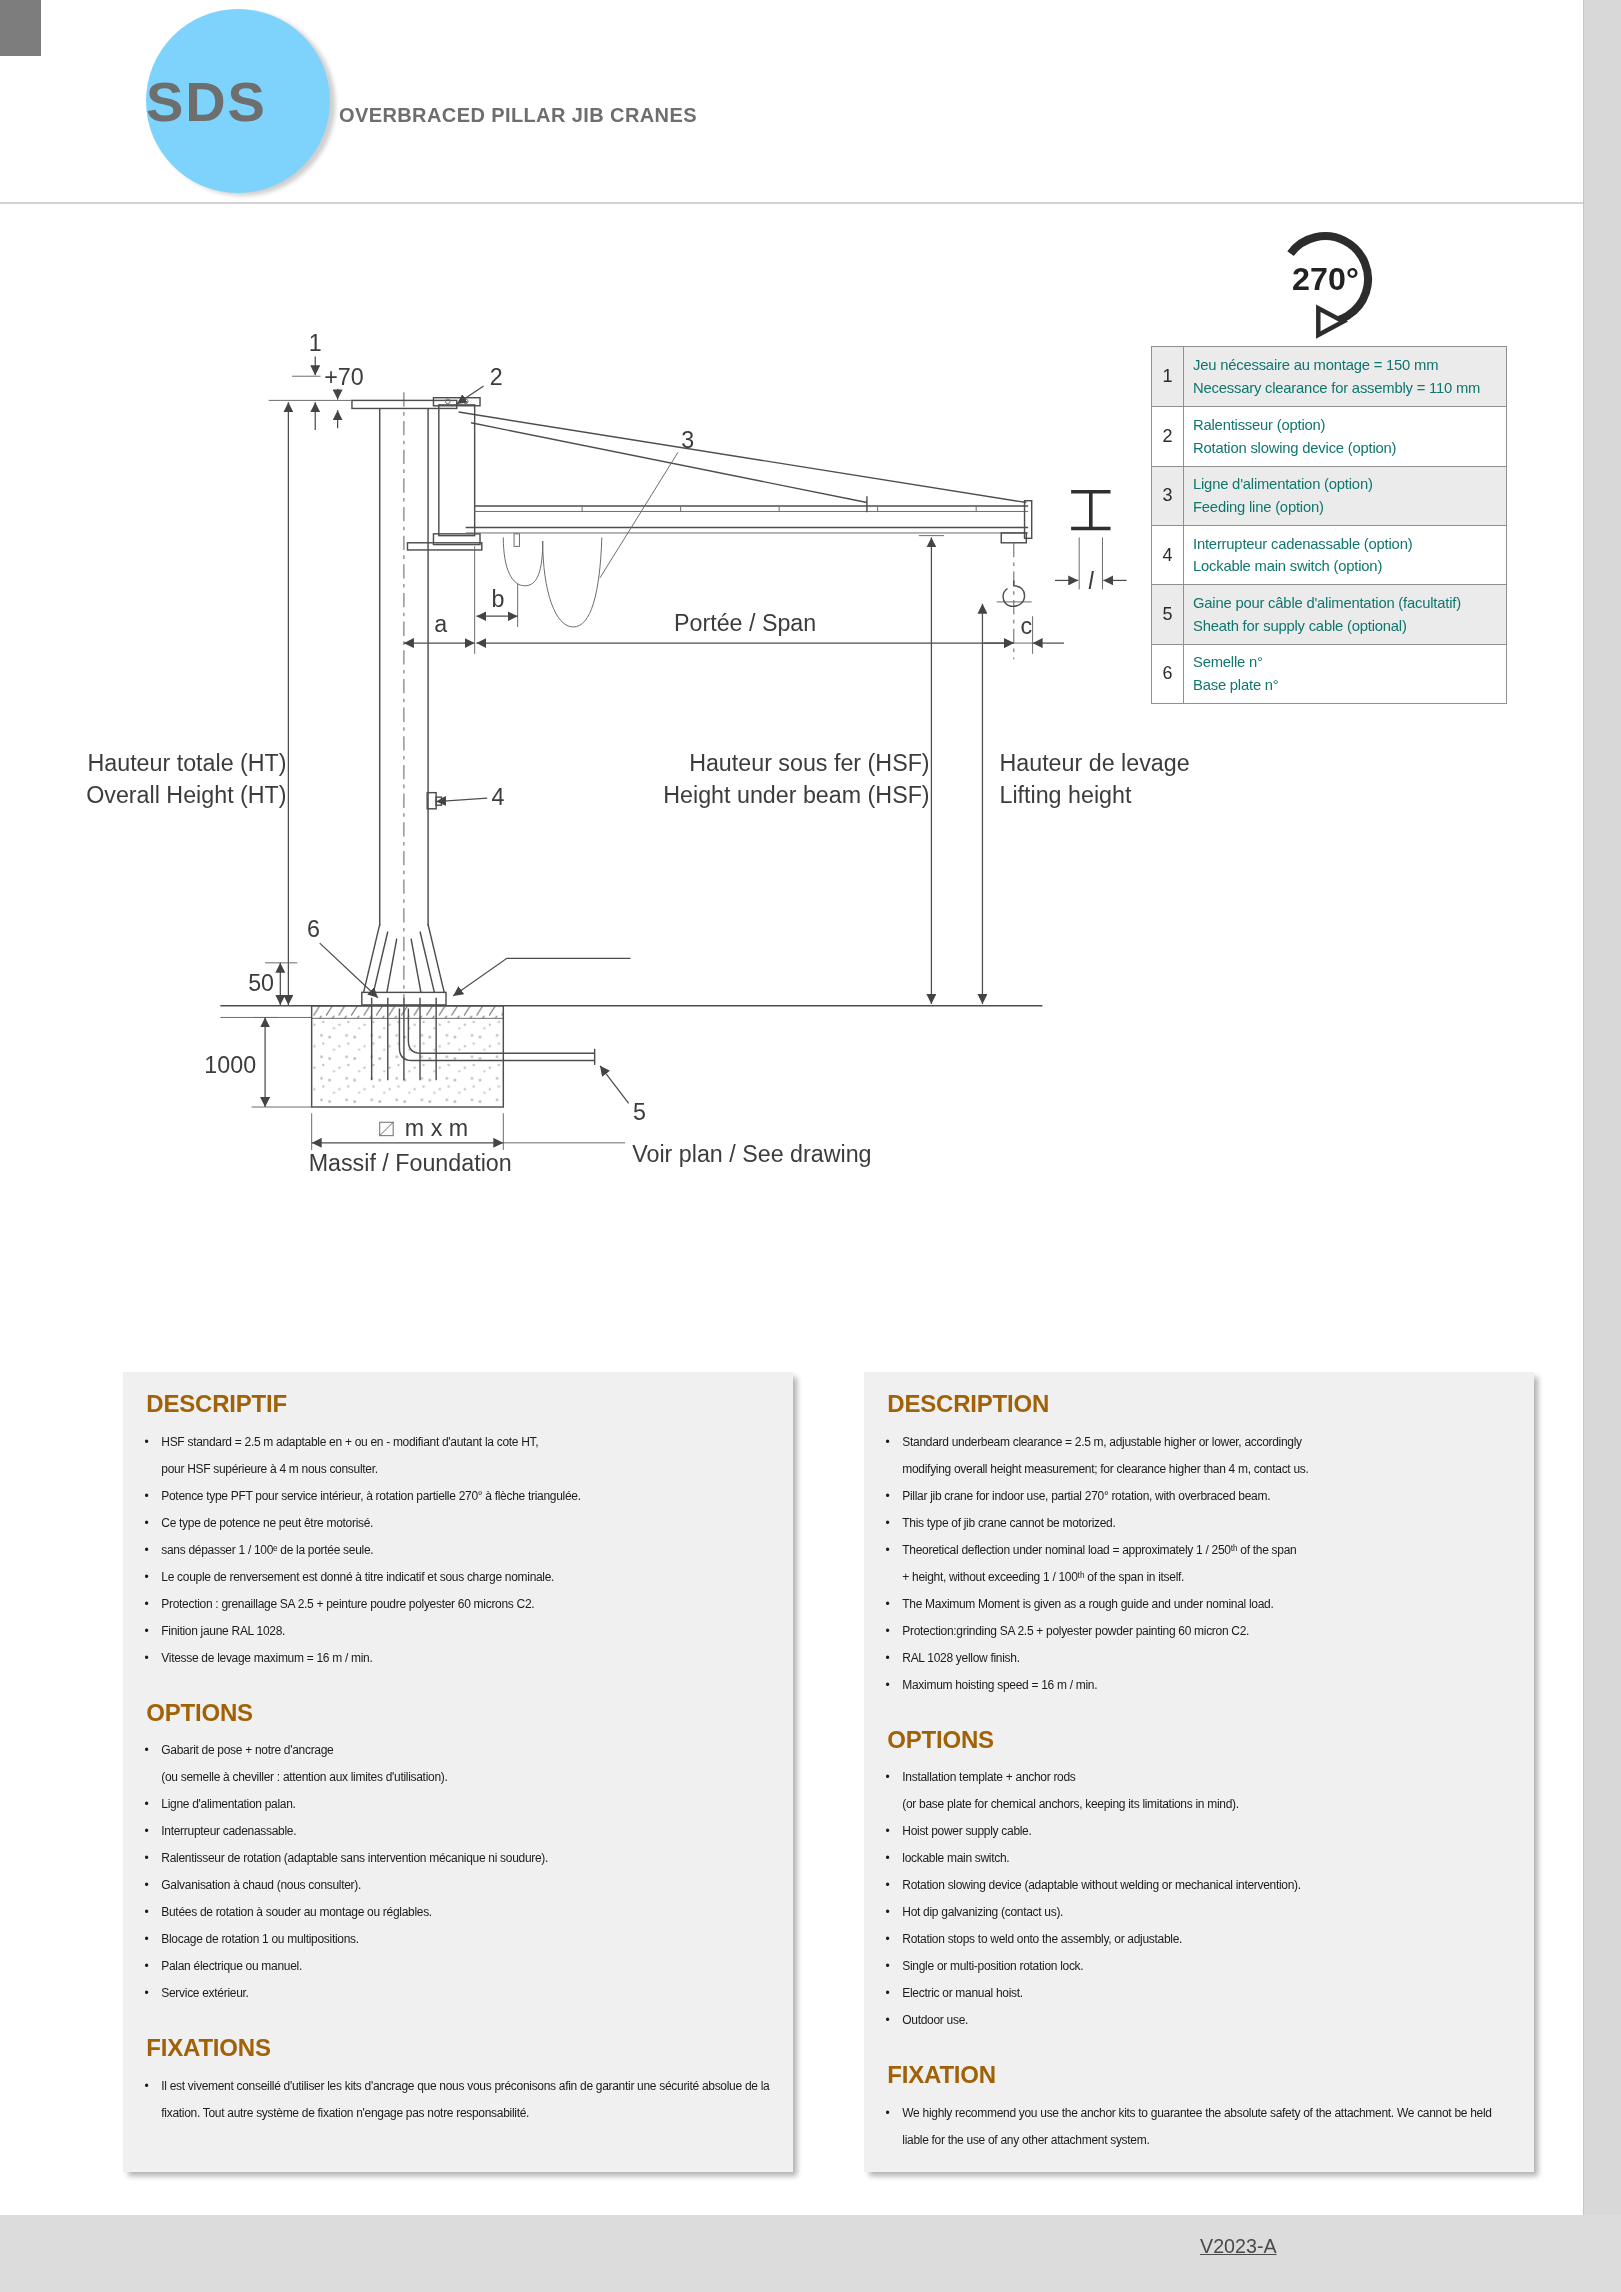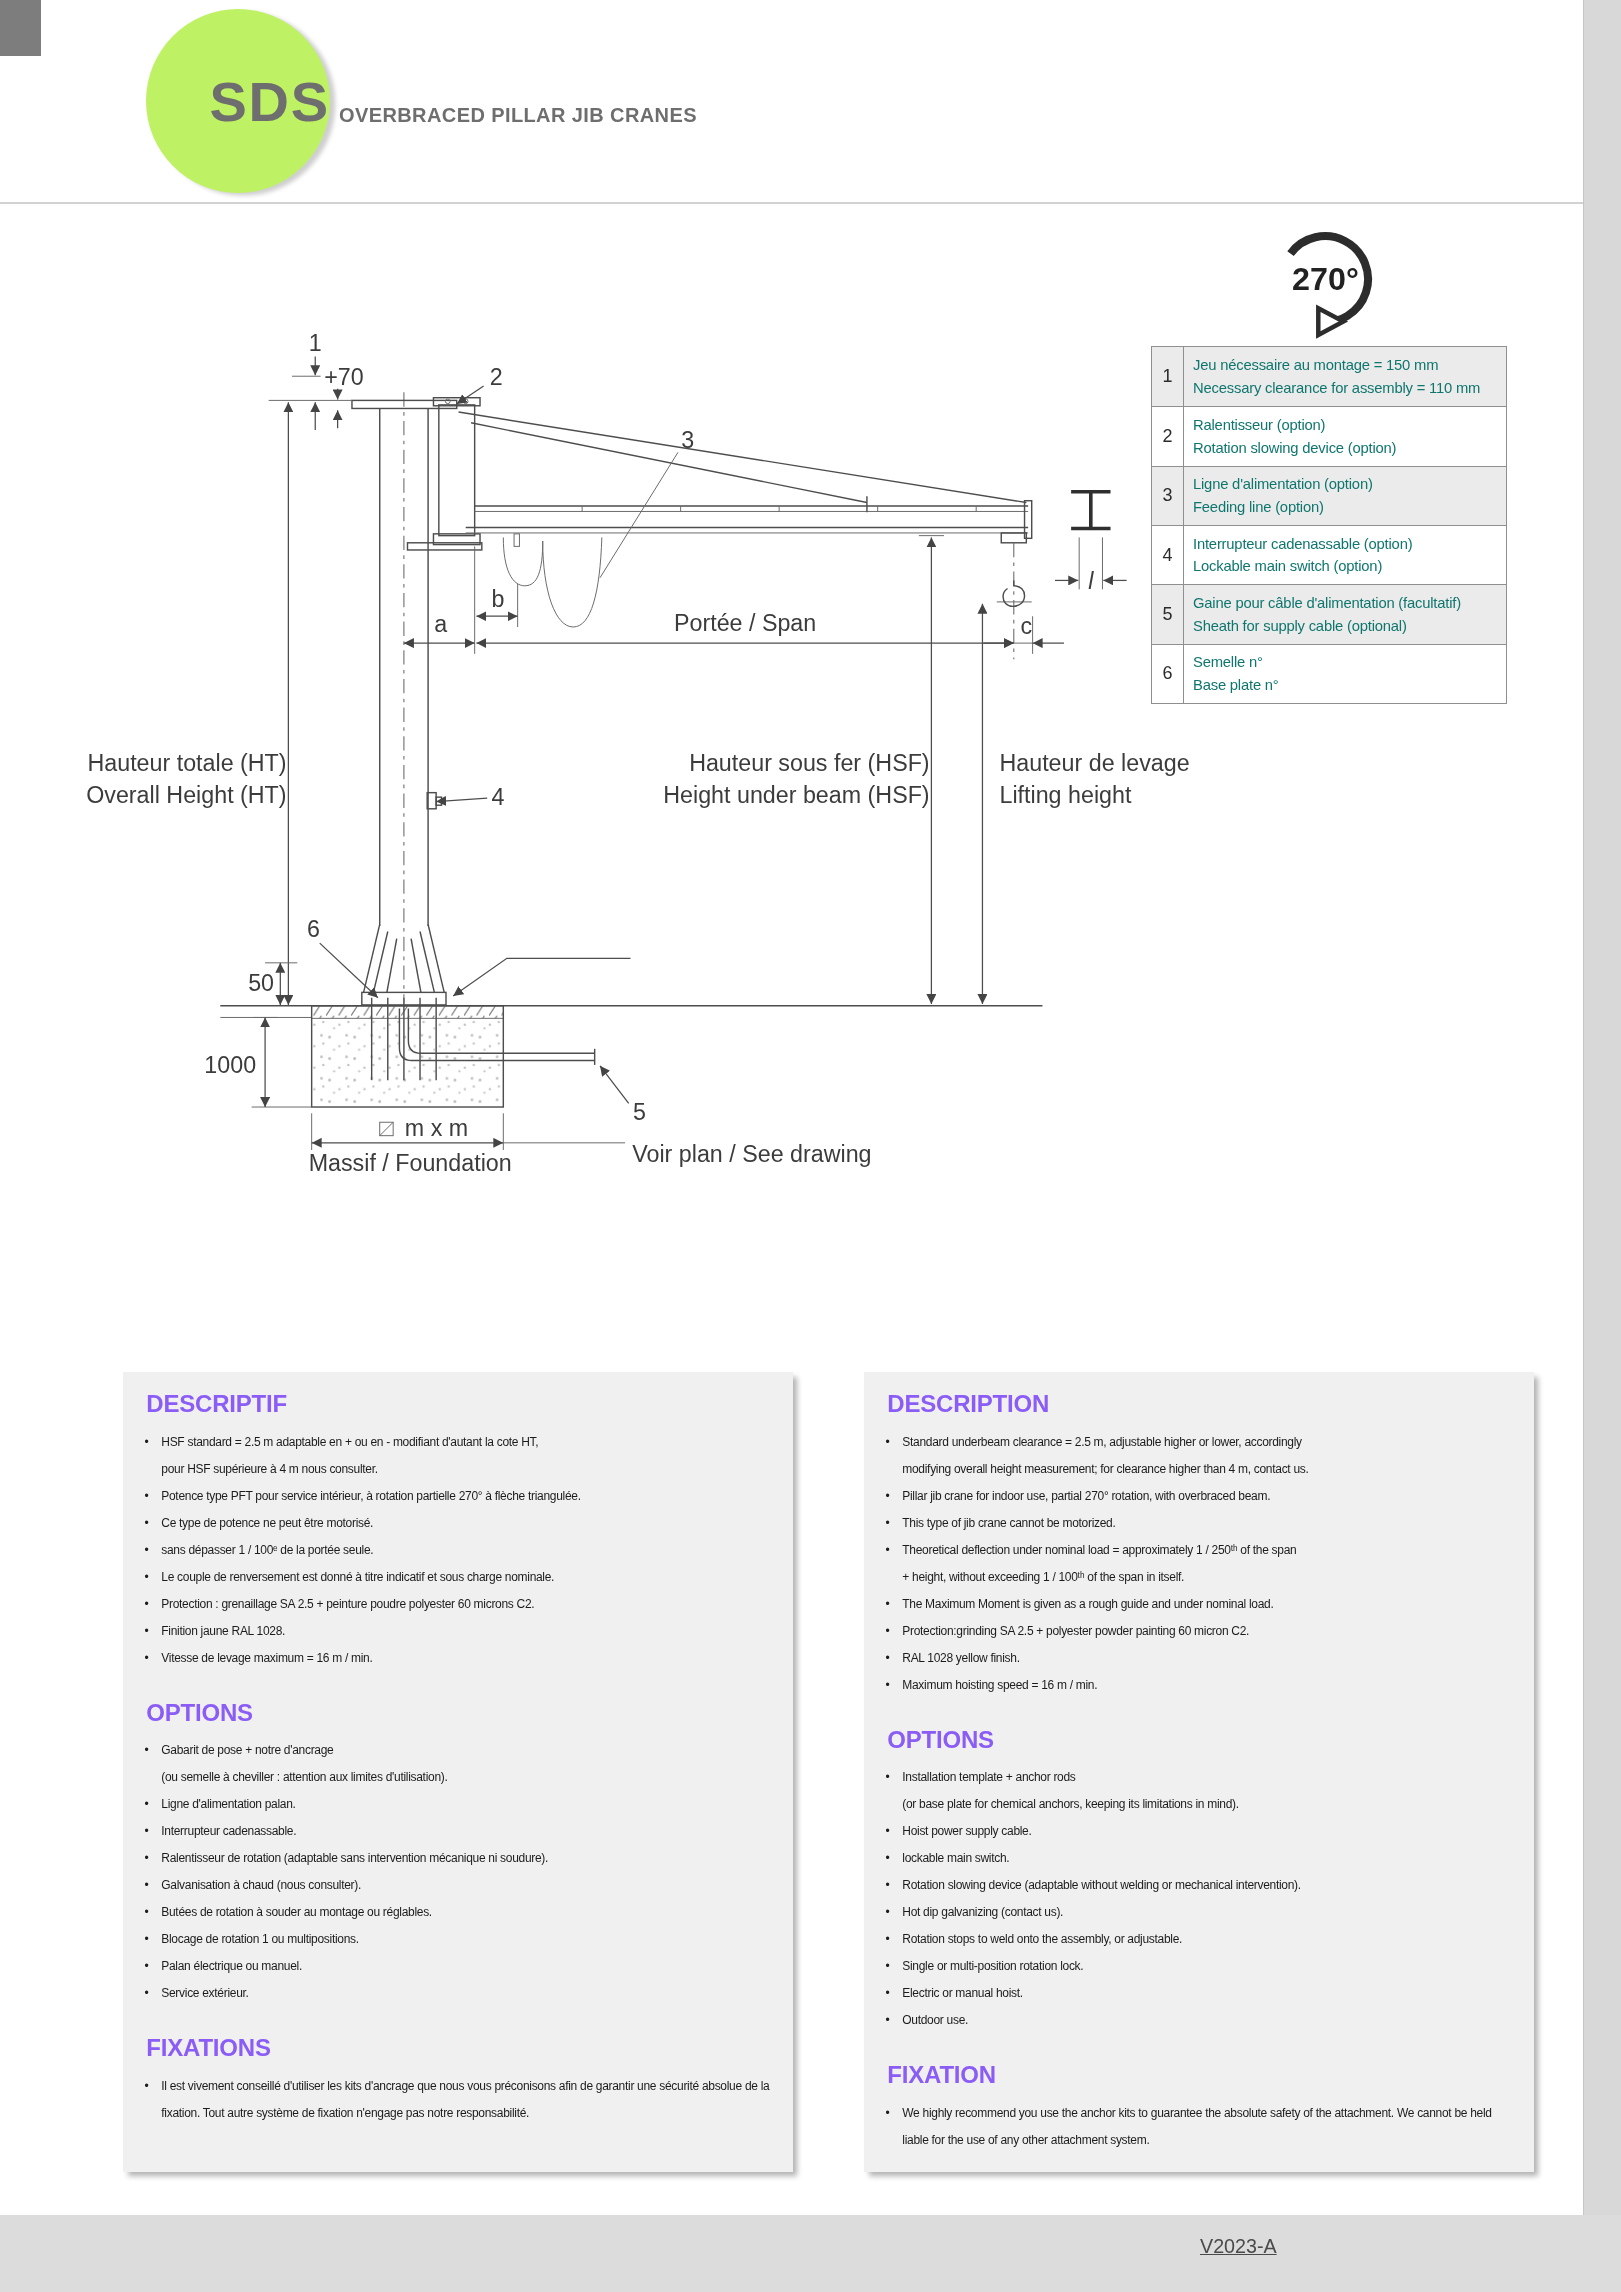--- a/index.html
+++ b/index.html
@@ -3,42 +3,42 @@
 <meta charset="utf-8">
 <style>
   html,body{margin:0;padding:0;background:#ffffff;}
   .page{position:relative;width:1621px;height:2293px;background:#ffffff;overflow:hidden;
         font-family:"Liberation Sans","DejaVu Sans",sans-serif;color:#222;}
   
   .corner-square{position:absolute;left:0;top:0;width:41px;height:56px;background:#7d7d7d;}
   .right-band{position:absolute;left:1583px;top:0;width:38px;height:2215px;background:#d8d8d8;border-left:1.8px solid #c6c6c6;}
   .header-line{position:absolute;left:0;top:202px;width:1583px;height:1.8px;background:#d2d2d2;}
   .logo-circle{position:absolute;left:146px;top:9px;width:184px;height:184px;border-radius:50%;
-               background:#bef264;box-shadow:5.4px 2.7px 4.5px #cfcfcf;display:flex;align-items:center;justify-content:flex-end;}
+               background:#7dd3fc;box-shadow:5.4px 2.7px 4.5px #cfcfcf;display:flex;align-items:center;justify-content:flex-start;}
   .logo-text{font-size:56px;font-weight:800;color:#6e6e6e;letter-spacing:1.8px;}
   .page-title{position:absolute;left:339px;top:104px;font-size:20px;font-weight:800;color:#6e6e6e;letter-spacing:0.4px;}
   .footer-band{position:absolute;left:0;top:2215px;width:1621px;height:78px;background:#dcdcdc;}
   .footer-version{position:absolute;left:1200px;top:2235px;font-size:19.7px;color:#4a4a4a;text-decoration:underline;}
 
   
   .legend{position:absolute;left:1151px;top:346px;width:356px;height:358px;border:1.8px solid #8f8f8f;
           background:#fff;display:grid;grid-template-rows:repeat(6,1fr);box-sizing:border-box;}
   .legend-row{display:grid;grid-template-columns:32px 1fr;border-top:0.9px solid #8f8f8f;}
   .legend-row:first-child{border-top:none;}
   .legend-row.shade{background:#ebebeb;}
   .legend-num{border-right:0.9px solid #8f8f8f;display:flex;align-items:center;justify-content:center;
               font-size:18px;color:#2b2b2b;}
   .legend-txt{display:flex;flex-direction:column;justify-content:center;padding-left:9px;gap:6.3px;}
   .legend-txt span{font-size:14.8px;letter-spacing:-0.2px;color:#0f766e;line-height:1.1;}
 
   
   .panel{position:absolute;width:670px;height:800px;top:1372px;background:#eff0ef;
          box-shadow:4.5px 5.4px 5.4px rgba(0,0,0,.3);padding:18px 23px 0 14.3px;box-sizing:border-box;}
   .panel.left{left:123px;} .panel.right{left:864px;}
-  .panel h3{margin:0 0 10.7px 9px;font-size:24px;font-weight:800;color:#8b5cf6;letter-spacing:-0.2px;}
+  .panel h3{margin:0 0 10.7px 9px;font-size:24px;font-weight:800;color:#a16207;letter-spacing:-0.2px;}
   .panel section{margin-bottom:27px;}
   .panel ul{list-style:none;margin:0;padding:0;}
   .panel li{position:relative;padding-left:24px;font-size:12px;letter-spacing:-0.3px;line-height:27px;color:#1c1c1c;}
   .panel li::before{content:"\2022";position:absolute;left:7.2px;top:0;}
   .panel .t,.panel .sub{display:block;}
   .panel .sub:empty{display:none;}
 
   
   .diagram{position:absolute;left:0;top:206px;}
   svg text{font-family:"Liberation Sans","DejaVu Sans",sans-serif;fill:#3c3c3c;font-size:26px;}

